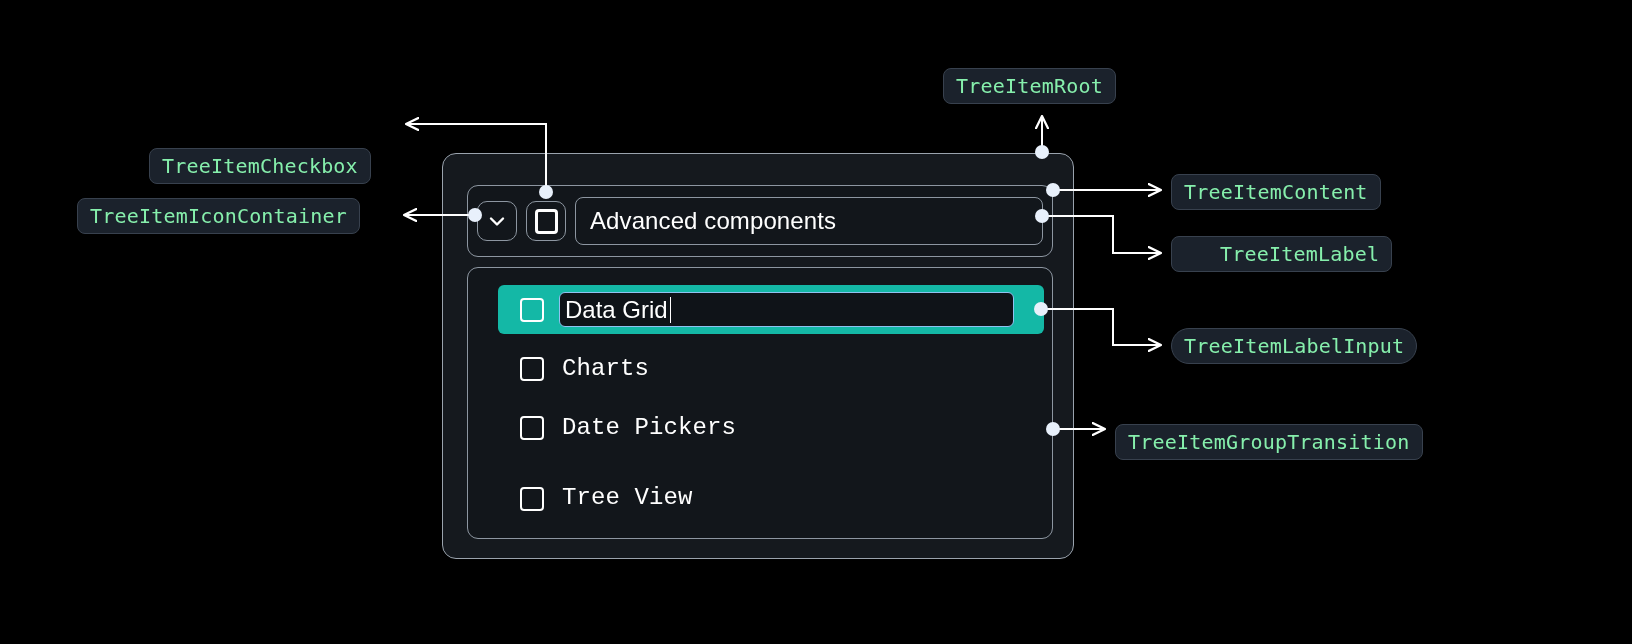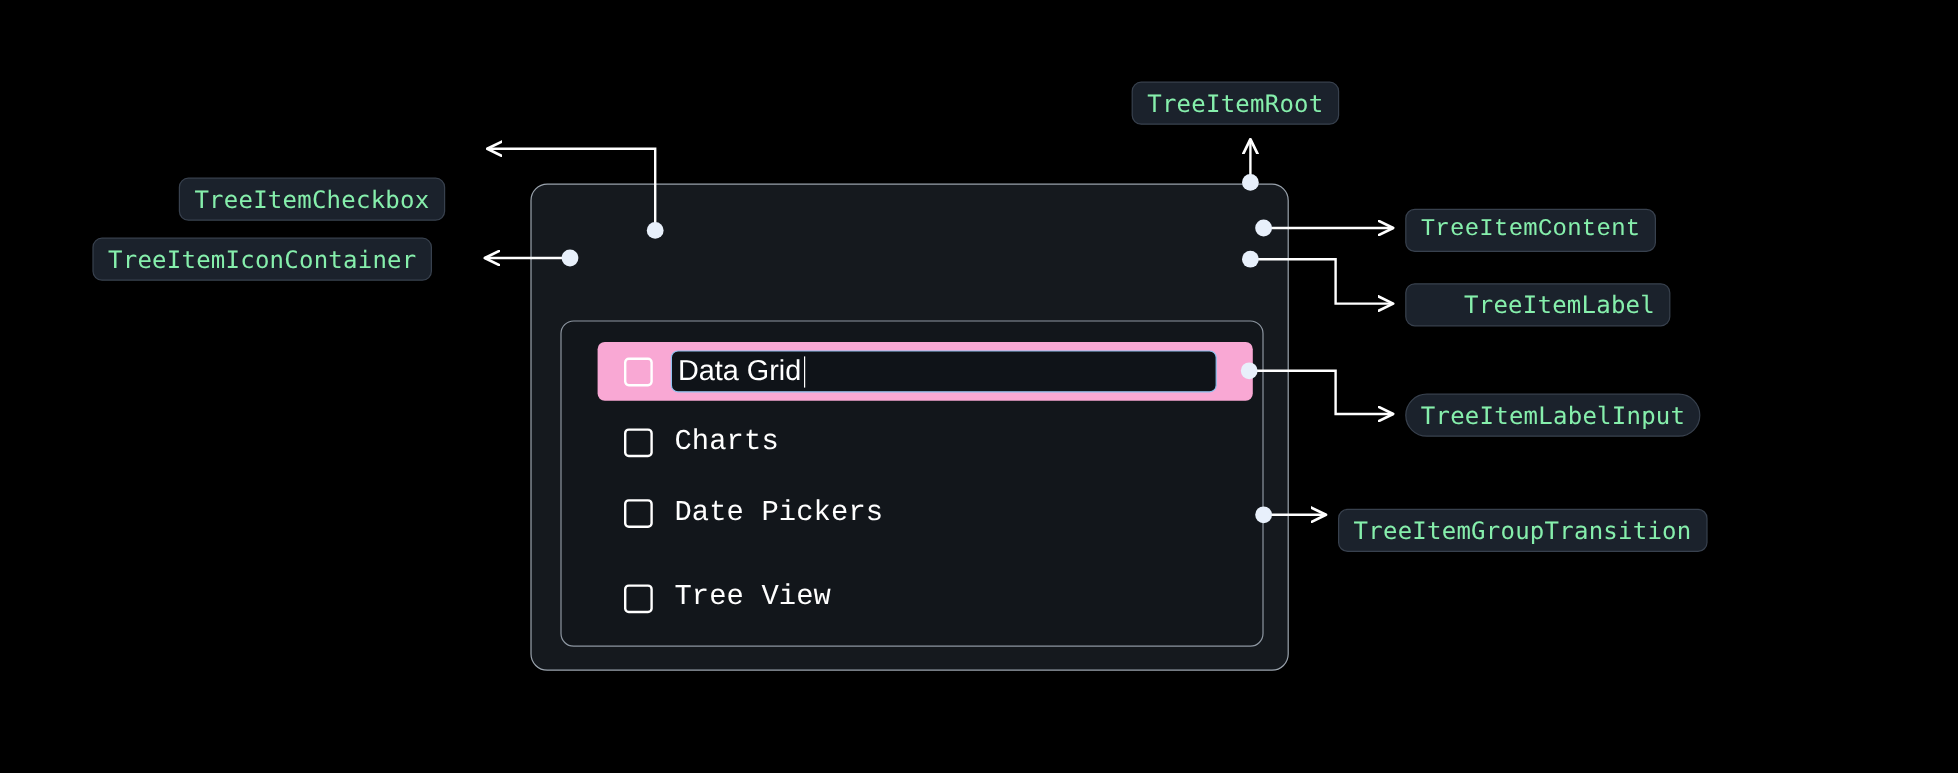--- a/index.html
+++ b/index.html
@@ -139,21 +139,21 @@
     position: absolute;
     left: 30px;
     height: 49px;
     display: flex;
     align-items: center;
     box-sizing: border-box;
   }
   .tree-row.selected {
     left: 30px;
     width: 546px;
-    background: #f9a8d4;
+    background: #14b8a6;
     border-radius: 6px;
     padding-left: 0;
   }
 
   .row-cb {
     width: 24px;
     height: 24px;
     flex: 0 0 24px;
     box-sizing: border-box;
     border: 2.5px solid #ffffff;
@@ -191,20 +191,36 @@
     height: 26px;
     background: #ffffff;
     margin-left: 2px;
   }
 </style>
 </head>
 <body>
 
 <div class="tree-root">
 
+  <div class="tree-content">
+
+    <div class="icon-container">
+      <svg width="24" height="24" viewBox="0 0 24 24">
+        <path d="M6 9.5 L12 15.5 L18 9.5" fill="none" stroke="#ffffff" stroke-width="2.4" stroke-linecap="round" stroke-linejoin="round"></path>
+      </svg>
+    </div>
+
+    <div class="checkbox-container">
+      <span class="cb-square"></span>
+    </div>
+
+    <div class="tree-label">
+      <span>Advanced components</span>
+    </div>
+  </div>
 
   <div class="group-transition">
 
     <div class="tree-row selected" style="top:17px;">
       <span class="row-cb"></span>
       <span class="label-input">
         <span>Data Grid</span>
         <span class="caret"></span>
       </span>
     </div>
@@ -261,16 +277,16 @@
     <circle cx="1053" cy="190" r="7"></circle>
     <circle cx="1042" cy="216" r="7"></circle>
     <circle cx="1041" cy="309" r="7"></circle>
     <circle cx="1053" cy="429" r="7"></circle>
   </g>
 </svg>
 
 <div class="badge" style="left:149px; top:108px;margin-top:40px;">TreeItemCheckbox</div>
 <div class="badge" style="left:77px;  top:198px;">TreeItemIconContainer</div>
 <div class="badge" style="left:943px; top:68px;">TreeItemRoot</div>
-<div class="badge" style="left:1171px;top:174px;font-family:Liberation Mono, monospace;">TreeItemContent</div>
+<div class="badge" style="left:1171px;top:174px;">TreeItemContent</div>
 <div class="badge" style="left:1171px;top:236px;padding-left:48px;">TreeItemLabel</div>
 <div class="badge" style="left:1171px;top:328px;border-radius:18px;">TreeItemLabelInput</div>
 <div class="badge" style="left:1115px;top:424px;">TreeItemGroupTransition</div>
 
 </body></html>

